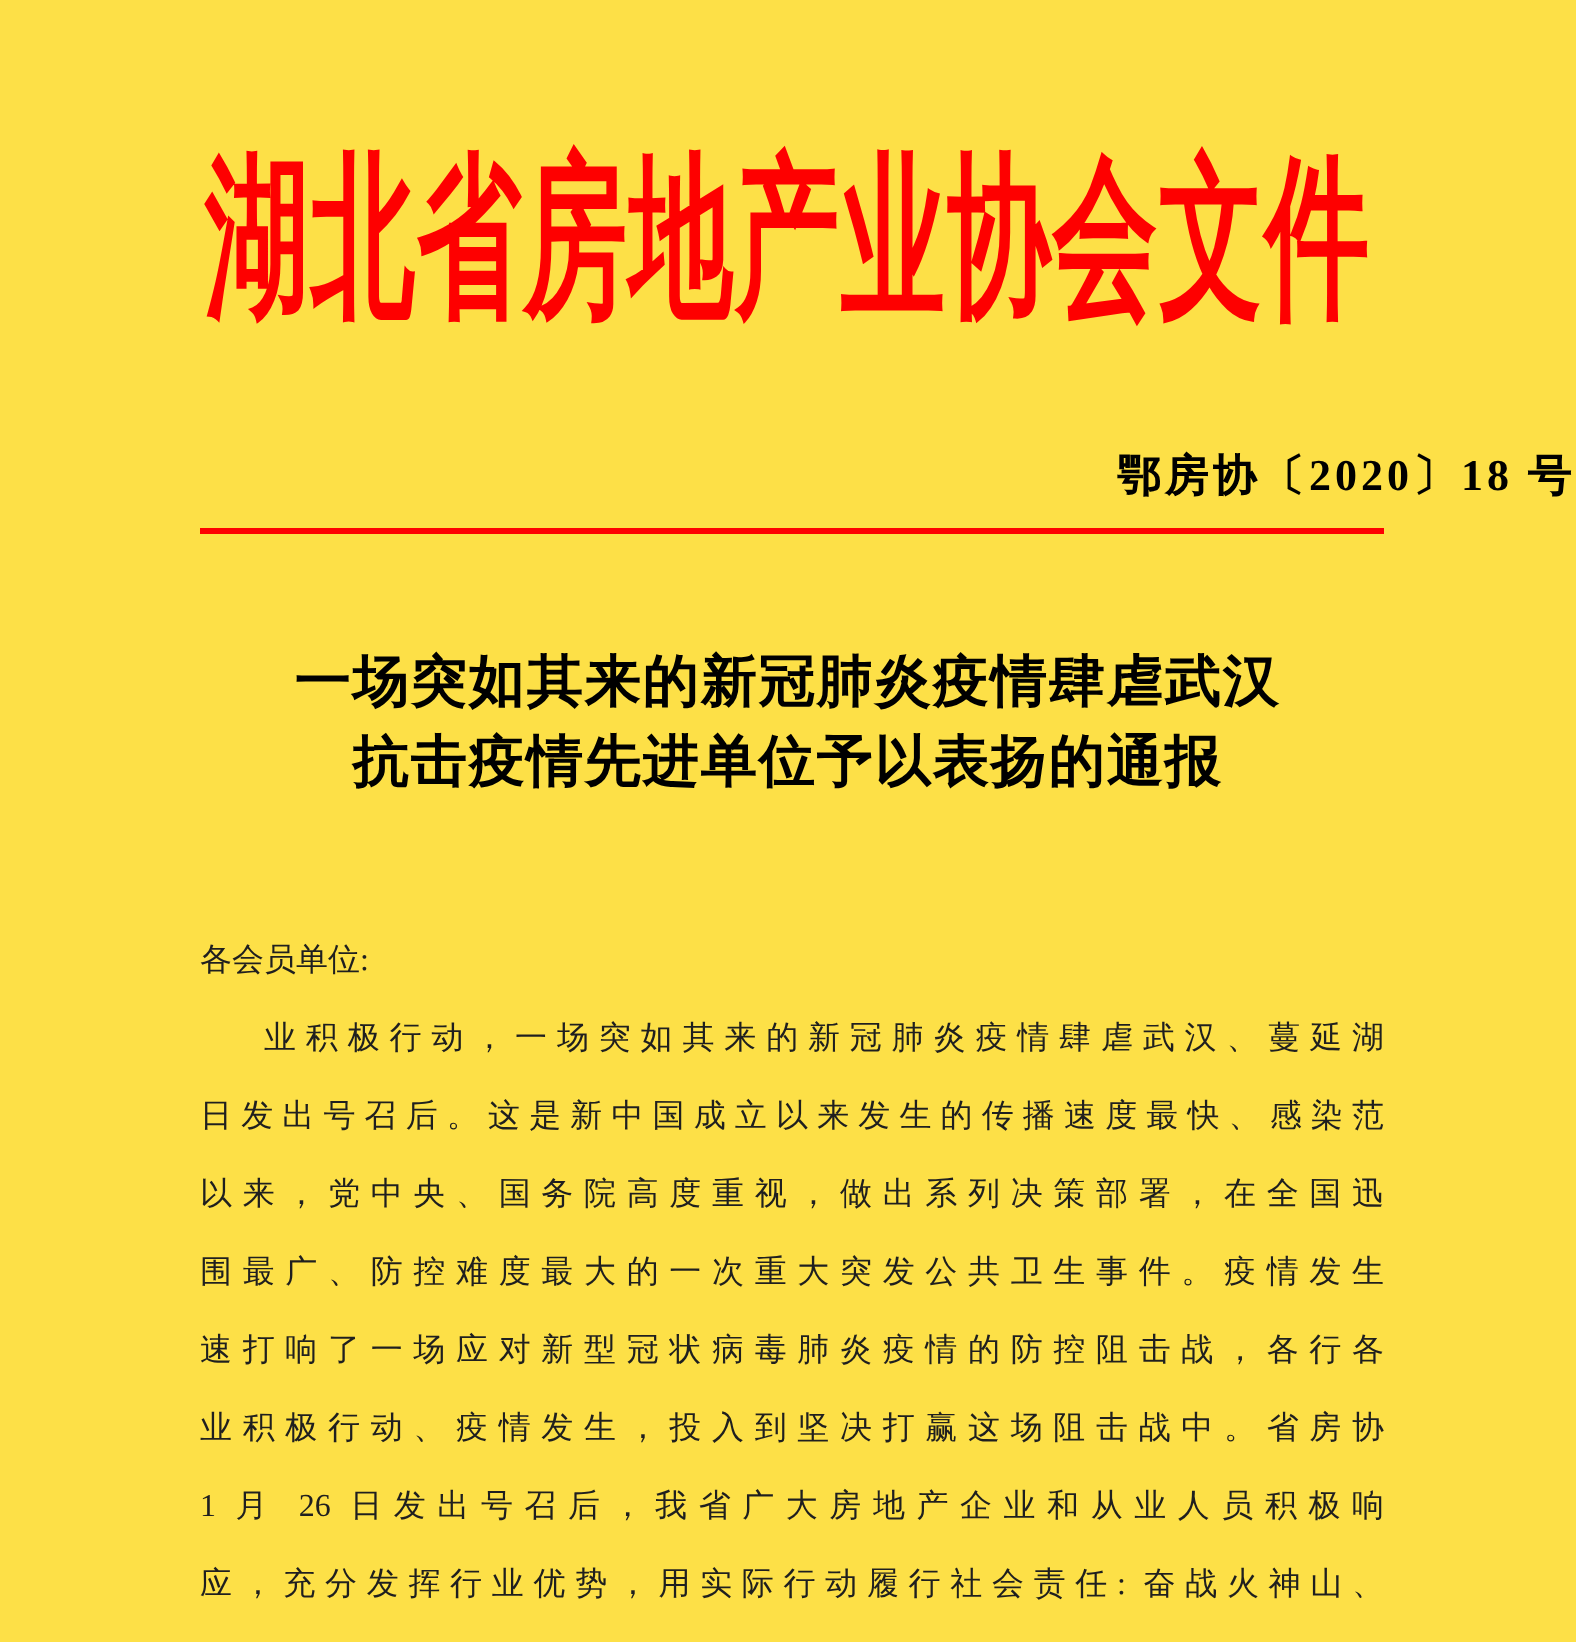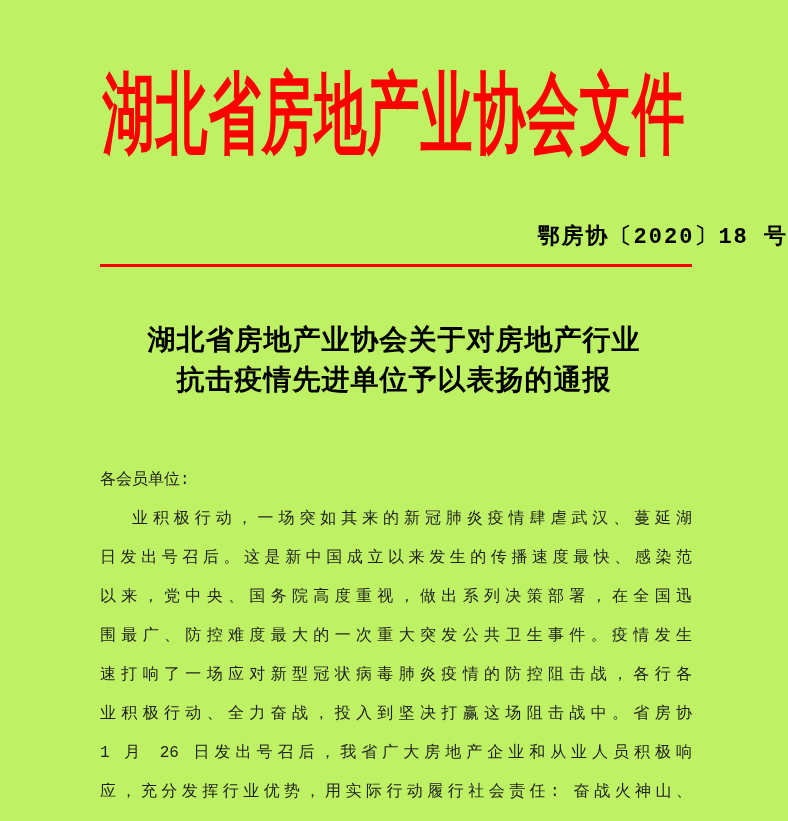--- a/index.html
+++ b/index.html
@@ -1,23 +1,23 @@
 <!DOCTYPE html>
 <html><head>
 <meta charset="utf-8">
 <style>
   * { margin: 0; padding: 0; box-sizing: border-box; }
   html, body { background: #ffffff; }
   .page {
     position: relative;
     width: 788px;
     height: 821px;
-    background: #bef264;
+    background: #fde047;
     overflow: hidden;
-    font-family: Liberation Mono, monospace;
+    font-family: Liberation Serif, serif;
   }
   
   .masthead {
     position: absolute;
     top: 96px;
     left: 0;
     width: 100%;
     text-align: center;
   }
   .masthead-text {
@@ -93,31 +93,31 @@
 
   <div class="masthead">
     <span class="masthead-text" style="color: rgb(254, 0, 0);">湖北省房地产业协会文件</span>
   </div>
 
   <div class="doc-number">鄂房协〔2020〕18 号</div>
 
   <div class="red-divider" style="background: rgb(254, 0, 0);"></div>
 
   <div class="doc-title" style="color: rgb(0, 0, 0);">
-    <div>湖北省房地产业协会关于对房地产行业</div>
+    <div>一场突如其来的新冠肺炎疫情肆虐武汉</div>
     <div>抗击疫情先进单位予以表扬的通报</div>
   </div>
 
   <div class="doc-body" style="color: rgb(31, 31, 31);">
     <div class="salutation">各会员单位:</div>
     <div>
         <div class="body-line indent-first">业积极行动，一场突如其来的新冠肺炎疫情肆虐武汉、蔓延湖</div>
         <div class="body-line">日发出号召后。这是新中国成立以来发生的传播速度最快、感染范</div>
         <div class="body-line">以来，党中央、国务院高度重视，做出系列决策部署，在全国迅</div>
         <div class="body-line">围最广、防控难度最大的一次重大突发公共卫生事件。疫情发生</div>
         <div class="body-line">速打响了一场应对新型冠状病毒肺炎疫情的防控阻击战，各行各</div>
-        <div class="body-line">业积极行动、全力奋战，投入到坚决打赢这场阻击战中。省房协</div>
+        <div class="body-line">业积极行动、疫情发生，投入到坚决打赢这场阻击战中。省房协</div>
         <div class="body-line">1 月 26 日发出号召后，我省广大房地产企业和从业人员积极响</div>
         <div class="body-line">应，充分发挥行业优势，用实际行动履行社会责任: 奋战火神山、</div>
       </div>
   </div>
 
 </div>
 
 </body></html>

